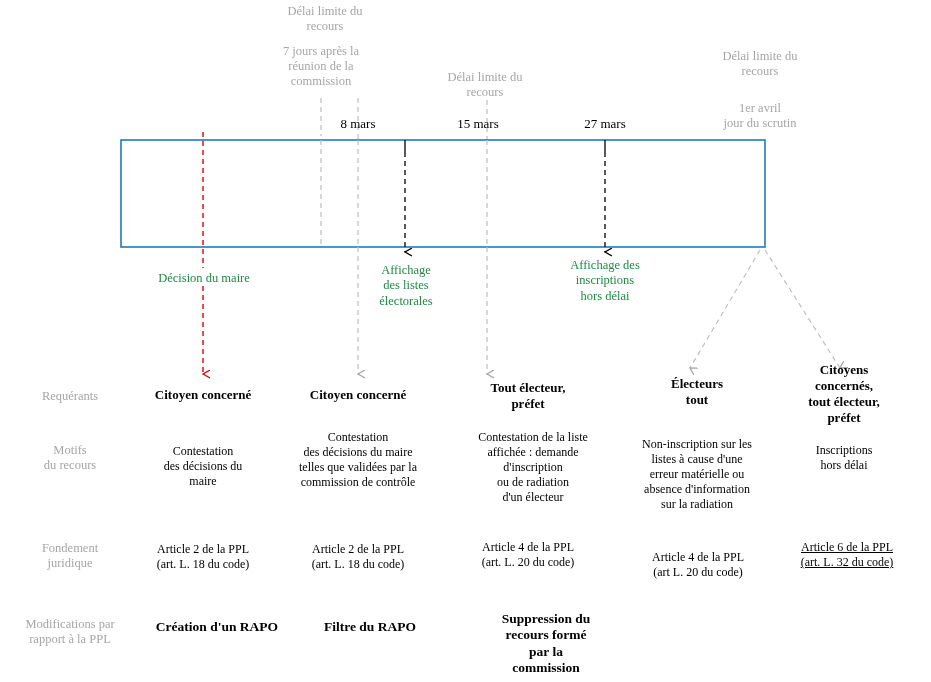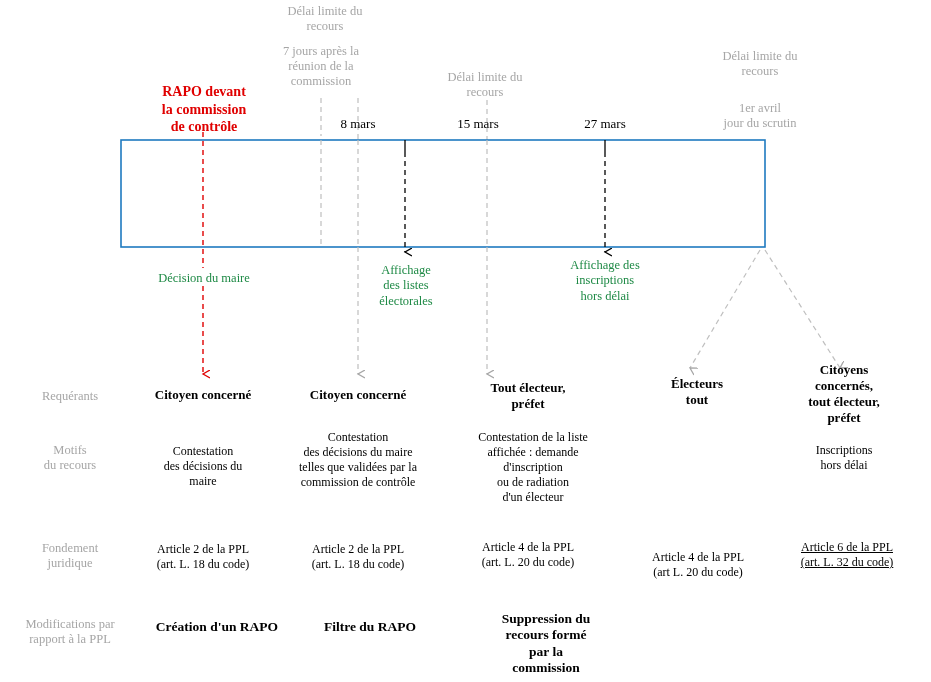--- a/index.html
+++ b/index.html
@@ -147,23 +147,20 @@
     </g>
   </svg>
 
   <div class="tx gray" style="left:255px; top:4px; width:140px;">Délai limite du
 recours</div>
 
   <div class="tx gray" style="left:251px; top:44px; width:140px;">7 jours après la
 réunion de la
 commission</div>
 
-  <div class="tx red" style="left:138px; top:83px; width:132px;">RAPO devant
-la commission
-de contrôle</div>
 
   <div class="tx gray" style="left:417px; top:70px; width:136px;">Délai limite du
 recours</div>
 
   <div class="tx gray" style="left:692px; top:49px; width:136px;">Délai limite du
 recours</div>
 
   <div class="tx gray" style="left:692px; top:101px; width:136px;">1er avril
 jour du scrutin</div>
 
@@ -220,20 +217,25 @@
 d'un électeur</div>
   <div class="tx cell-fond" style="left:462px; top:540px; width:132px;">Article 4 de la PPL
 (art. L. 20 du code)</div>
   <div class="tx cell-mod" style="left:476px; top:611px; width:140px;">Suppression du
 recours formé
 par la
 commission</div>
 
   <div class="tx cell-req" style="left:637px; top:376px; width:120px;">Électeurs
 tout</div>
+  <div class="tx cell-motif" style="left:623px; top:437px; width:148px;">Non-inscription sur les
+listes à cause d'une
+erreur matérielle ou
+absence d'information
+sur la radiation</div>
   <div class="tx cell-fond" style="left:632px; top:550px; width:132px;">Article 4 de la PPL
 (art L. 20 du code)</div>
   <div class="tx cell-mod" style="left:632px; top:619px; width:132px;"></div>
 
   <div class="tx cell-req" style="left:784px; top:362px; width:120px;">Citoyens
 concernés,
 tout électeur,
 préfet</div>
   <div class="tx cell-motif" style="left:784px; top:443px; width:120px;">Inscriptions
 hors délai</div>

